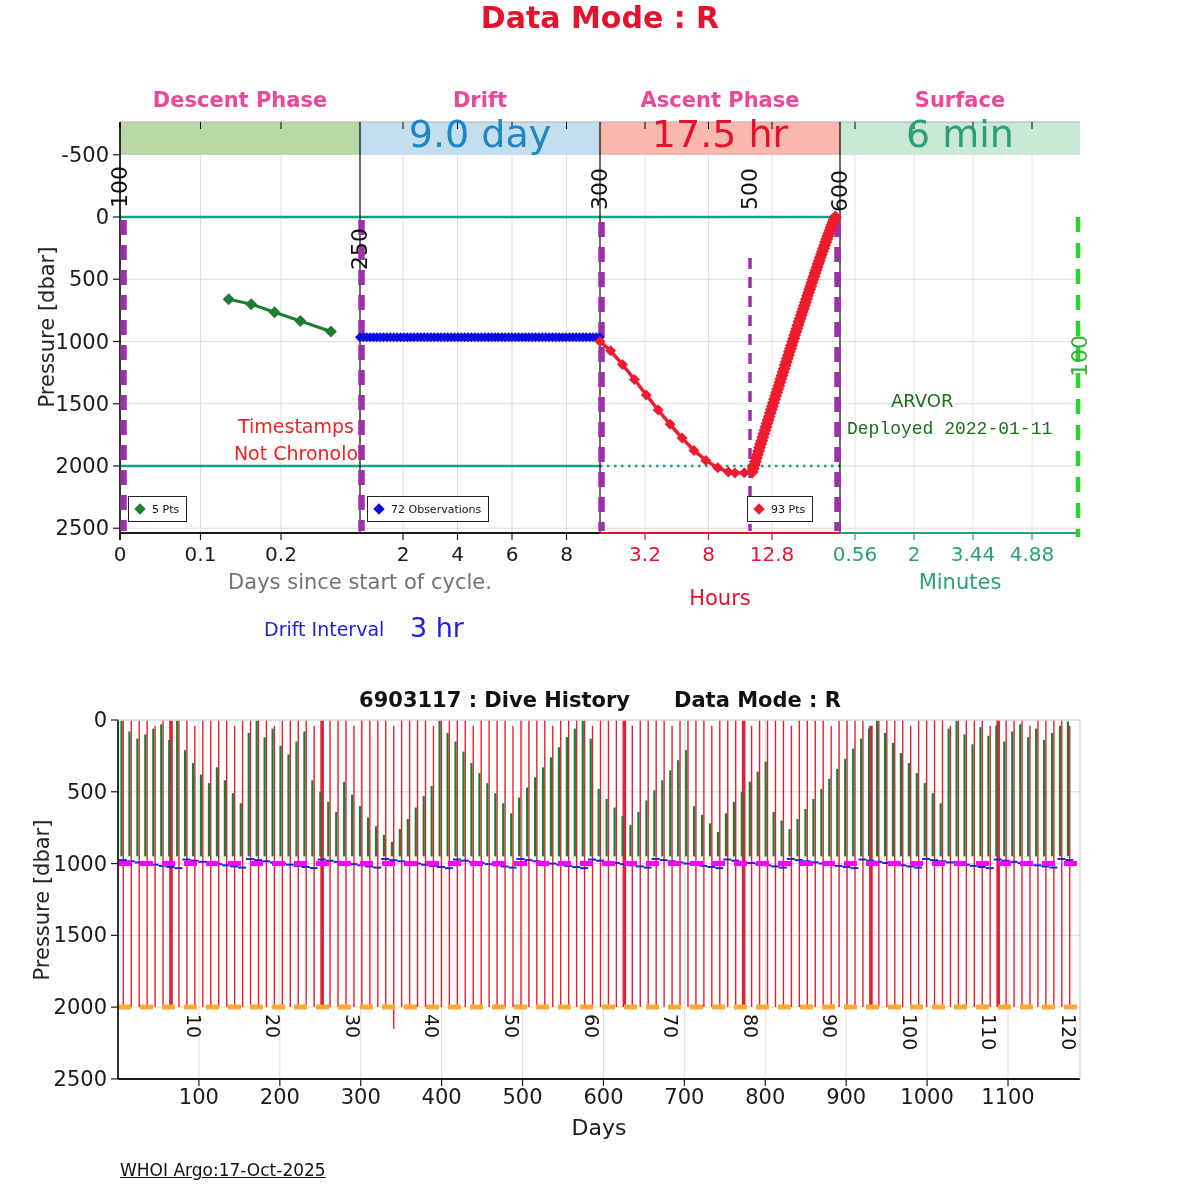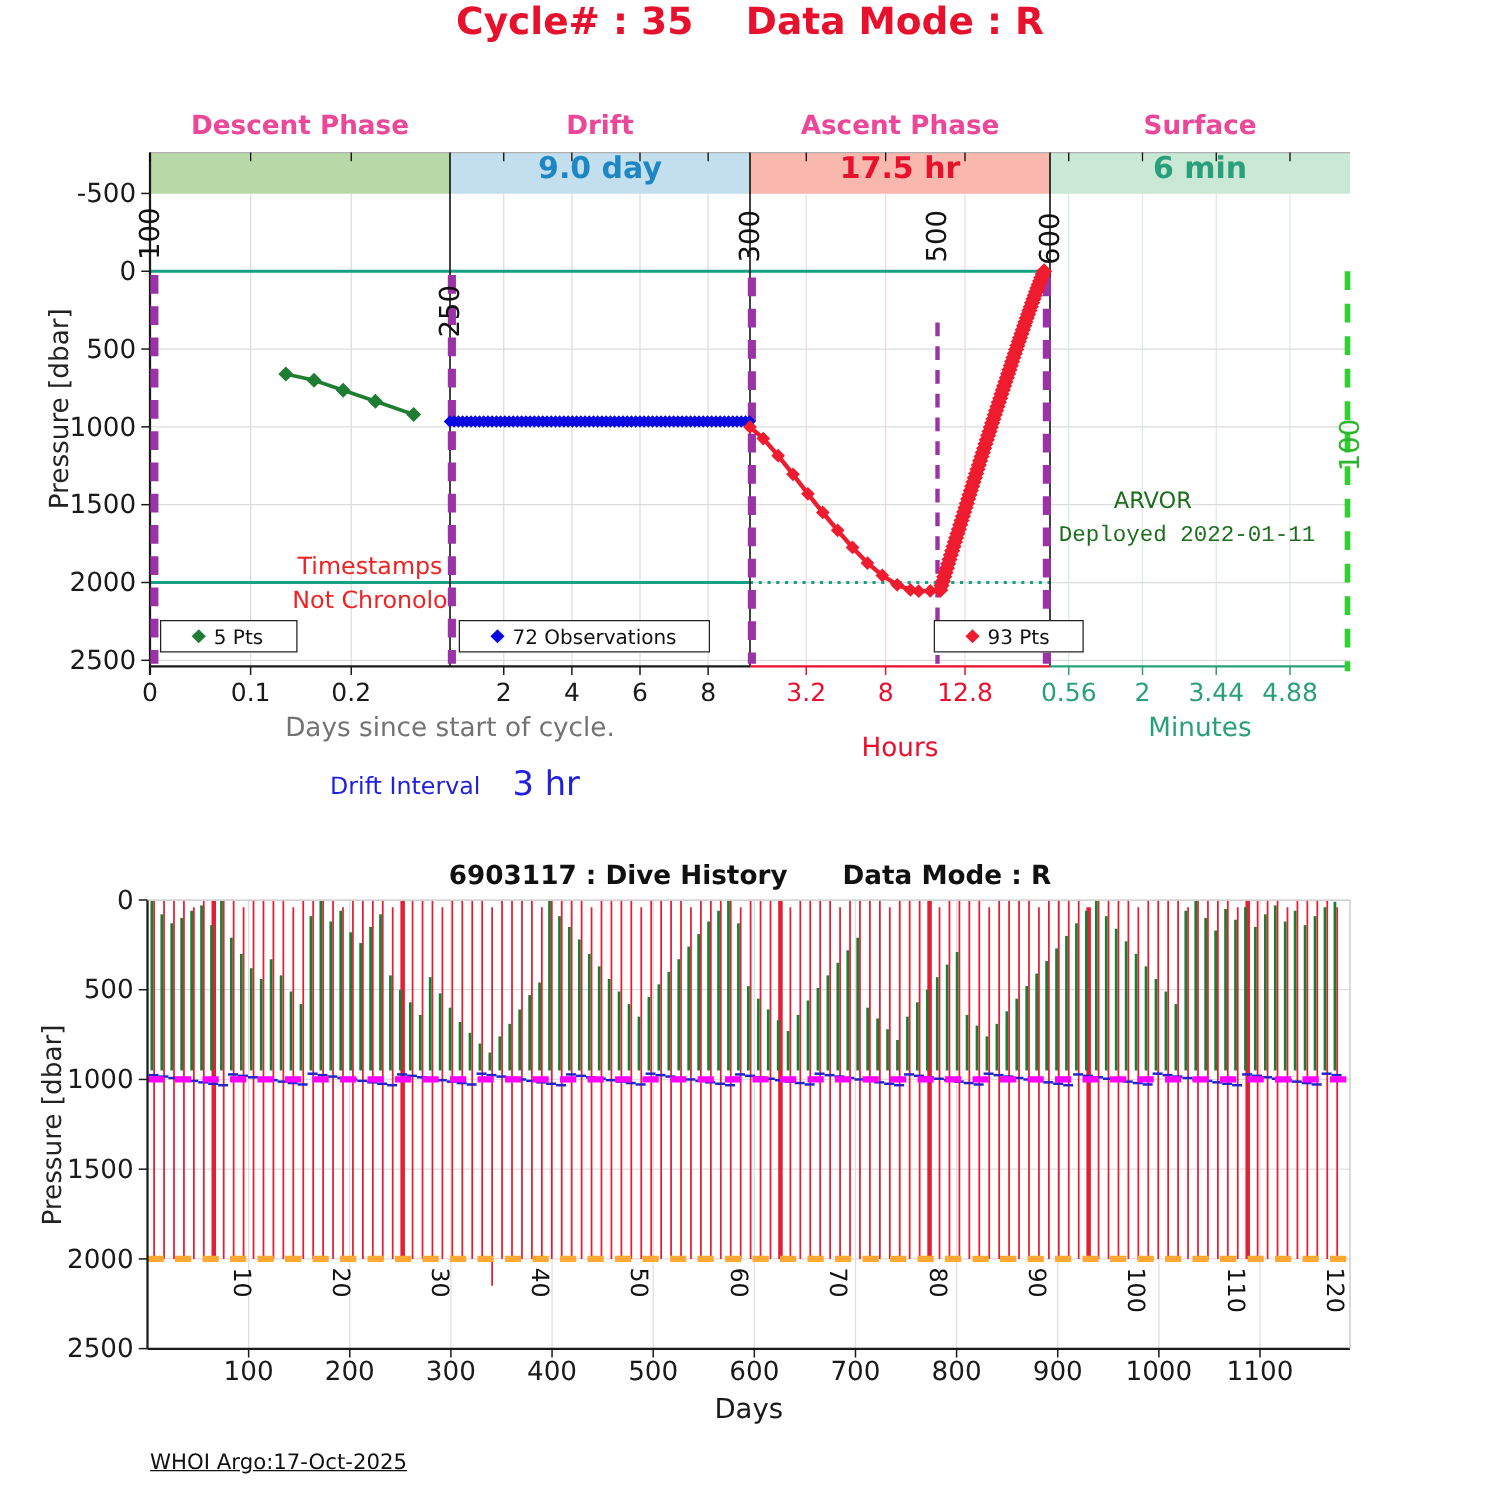--- a/index.html
+++ b/index.html
@@ -3,26 +3,26 @@
 <meta charset="utf-8">
 <style>
   html,body{margin:0;padding:0;background:#ffffff;}
   body{width:1200px;height:1200px;position:relative;overflow:hidden;
        font-family:"DejaVu Sans","Liberation Sans",sans-serif;color:#1a1a1a;}
   #plot-canvas{position:absolute;left:0;top:0;z-index:1;}
   .txt{position:absolute;z-index:3;white-space:nowrap;}
   .title-row{left:0;top:6;width:1200px;display:flex;justify-content:center;gap:42px;
              font-size:30px;font-weight:bold;}
   .phase-header{top:88px;width:240px;text-align:center;font-size:21px;font-weight:bold;color:#ec4899;}
-  .band-label{top:114px;width:240px;text-align:center;font-size:24px;font-weight:bold;line-height:40px;}
+  .band-label{top:114px;width:240px;text-align:center;font-size:38px;font-weight:normal;line-height:40px;}
   .rot{transform:rotate(-90deg);transform-origin:center;text-align:center;}
   .ylabel{width:230px;font-size:21px;color:#222;}
   .xaxis-label{top:570px;text-align:center;font-size:21px;}
   .legend{top:496px;height:24px;border:1.4px solid #222;background:#fff;display:flex;
-          align-items:center;gap:8px;padding:0 26px;font-size:16px;color:#111;z-index:4;}
+          align-items:center;gap:8px;padding:0 7px;font-size:11px;color:#111;z-index:4;}
   .diamond{width:8px;height:8px;transform:rotate(45deg);flex:0 0 8px;}
   .warn{left:206px;top:413px;width:180px;text-align:center;font-size:19px;line-height:27px;}
   .deploy-note{font-size:18px;}
   .drift-note{color:#2020dd;}
   .bottom-title-row{left:0;top:688px;width:1200px;display:flex;justify-content:center;gap:44px;
                     font-size:21px;font-weight:bold;color:#111;}
   .footer{left:120px;top:1160px;font-size:17px;color:#111;text-decoration:underline;}
 </style>
 </head>
 <body>
@@ -729,21 +729,20 @@
       <text x="664.07168" y="1014" font-size="19" fill="#111" text-anchor="start" font-family="DejaVu Sans, Liberation Sans, sans-serif" transform="rotate(90 664.07168 1014)">70</text>
       <text x="743.60621" y="1014" font-size="19" fill="#111" text-anchor="start" font-family="DejaVu Sans, Liberation Sans, sans-serif" transform="rotate(90 743.60621 1014)">80</text>
       <text x="823.14074" y="1014" font-size="19" fill="#111" text-anchor="start" font-family="DejaVu Sans, Liberation Sans, sans-serif" transform="rotate(90 823.14074 1014)">90</text>
       <text x="902.67527" y="1014" font-size="19" fill="#111" text-anchor="start" font-family="DejaVu Sans, Liberation Sans, sans-serif" transform="rotate(90 902.67527 1014)">100</text>
       <text x="982.2098000000001" y="1014" font-size="19" fill="#111" text-anchor="start" font-family="DejaVu Sans, Liberation Sans, sans-serif" transform="rotate(90 982.2098000000001 1014)">110</text>
       <text x="1061.74433" y="1014" font-size="19" fill="#111" text-anchor="start" font-family="DejaVu Sans, Liberation Sans, sans-serif" transform="rotate(90 1061.74433 1014)">120</text>
     </g>
   </svg>
 
 <div class="txt title-row" style="color: rgb(232, 17, 45);">
-  <span>Cycle# : 35</span>
   <span>Data Mode : R</span>
 </div>
 
 <div class="txt phase-header" style="left:120px">Descent Phase</div>
 <div class="txt phase-header" style="left:360px">Drift</div>
 <div class="txt phase-header" style="left:600px">Ascent Phase</div>
 <div class="txt phase-header" style="left:840px">Surface</div>
 
 <div class="txt band-label" style="left: 360px; color: rgb(31, 134, 196);">9.0 day</div>
 <div class="txt band-label" style="left: 600px; color: rgb(232, 17, 45);">17.5 hr</div>
@@ -761,21 +760,21 @@
 </div>
 <div class="txt legend" style="left:367px">
   <span class="diamond" style="background: rgb(10, 10, 224);"></span>
   <span>72 Observations</span>
 </div>
 <div class="txt legend" style="left:747px">
   <span class="diamond" style="background: rgb(238, 28, 46);"></span>
   <span>93 Pts</span>
 </div>
 
-<div class="txt warn" style="color: rgb(238, 34, 34); margin-top: 27px;">
+<div class="txt warn" style="color: rgb(238, 34, 34);">
   <div>Timestamps</div>
   <div>Not Chronolo</div>
 </div>
 <div class="txt deploy-note" style="left: 847px; top: 390px; font-weight: normal; color: rgb(27, 110, 27); margin-left: 44px;">ARVOR</div>
 <div class="txt deploy-note" style="left: 847px; top: 419px; color: rgb(27, 110, 27); font-family: Liberation Mono, monospace;">Deployed 2022-01-11</div>
 <div class="txt drift-note" style="left:264px;top:618px;font-size:19px">Drift Interval</div>
 <div class="txt drift-note" style="left:410px;top:612px;font-size:27px">3 hr</div>
 
 <div class="bottom-title-row txt">
   <span>6903117 : Dive History</span>

